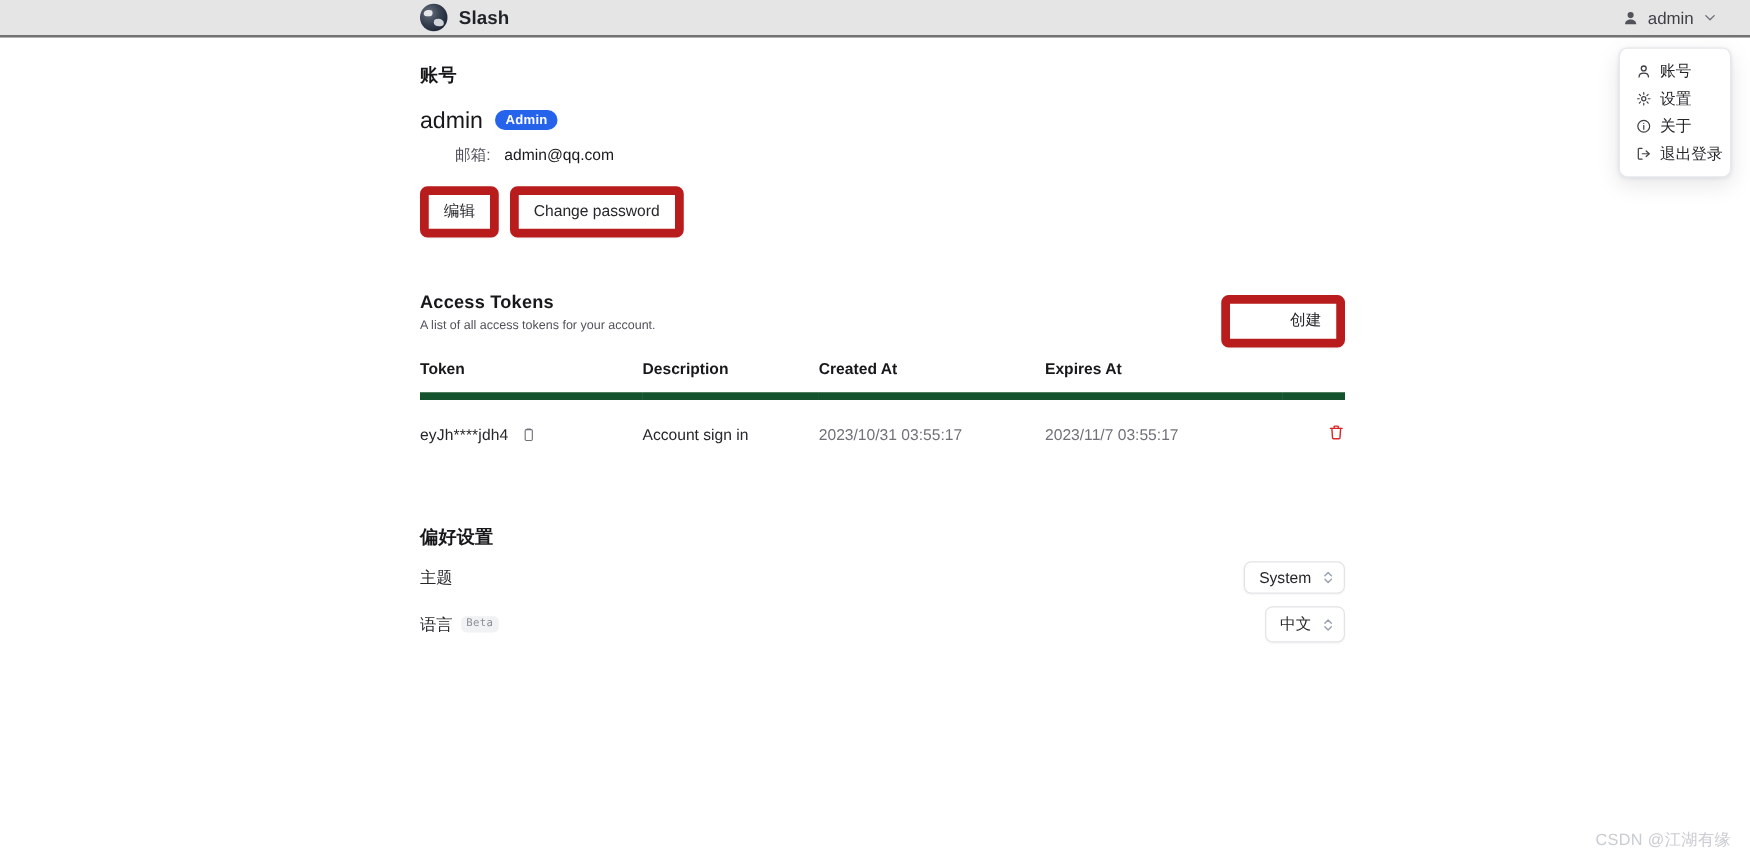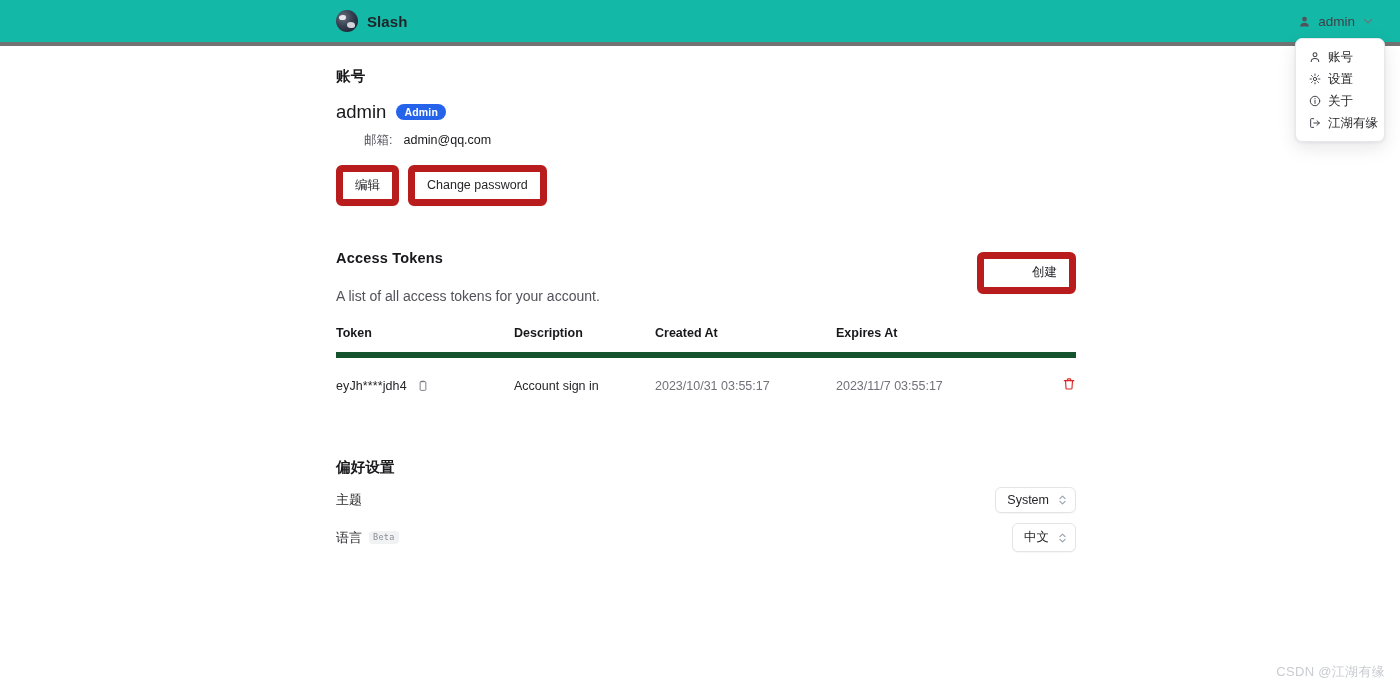--- a/index.html
+++ b/index.html
@@ -7,23 +7,23 @@
     width: 1400px; height: 689px;
     background: #ffffff;
     font-family: "Liberation Sans", "DejaVu Sans", sans-serif;
     color: #18181b;
     overflow: hidden;
   }
 
   
   .header {
     position: relative;
-    height: 46px;
-    background: #14b8a6;
-    border-bottom: 4px solid #737373;
+    height: 30px;
+    background: #e5e5e5;
+    border-bottom: 2px solid #737373;
     display: flex;
     align-items: center;
   }
   .brand {
     position: absolute;
     left: 336px;
     display: flex;
     align-items: center;
     gap: 9px;
   }
@@ -162,22 +162,22 @@
     line-height: 1.25;
     cursor: pointer;
     font-family: inherit;
     box-shadow: 0 1px 1.5px rgba(16,24,40,.04);
   }
 
   
   .tokens { margin-top: 44px; position: relative; }
   .tokens-head { display: flex; justify-content: space-between; align-items: flex-start; }
   .tokens-desc {
-    margin-top: 22px;
-    font-size: 14px;
+    margin-top: 5px;
+    font-size: 10px;
     color: #52525b;
   }
   .btn-create {
     position: absolute;
     right: 0; top: 2px; padding-left: 48px;
   }
   table { width: 100%; border-collapse: collapse; margin-top: 22px; }
   thead th {
     text-align: left;
     font-size: 12.5px;
@@ -313,21 +313,21 @@
   </div>
 
   <div class="dropdown-item">
     <span class="di-icon">
       <svg width="12" height="12" viewBox="0 0 16 16" fill="none" stroke="#3f3f46" stroke-width="1.3" stroke-linecap="round" stroke-linejoin="round">
         <path d="M6.2 2.2H3.1a.9.9 0 0 0-.9.9v9.8a.9.9 0 0 0 .9.9h3.1"></path>
         <path d="M10.6 11 13.8 8l-3.2-3"></path>
         <path d="M13.8 8H6.4"></path>
       </svg>
     </span>
-    <span>江湖有缘</span>
+    <span>退出登录</span>
   </div>
 </div>
 
 <div class="page">
   <div class="content">
 
     <div class="account">
       <div class="section-title">账号</div>
 
       <div class="account-name-row">

